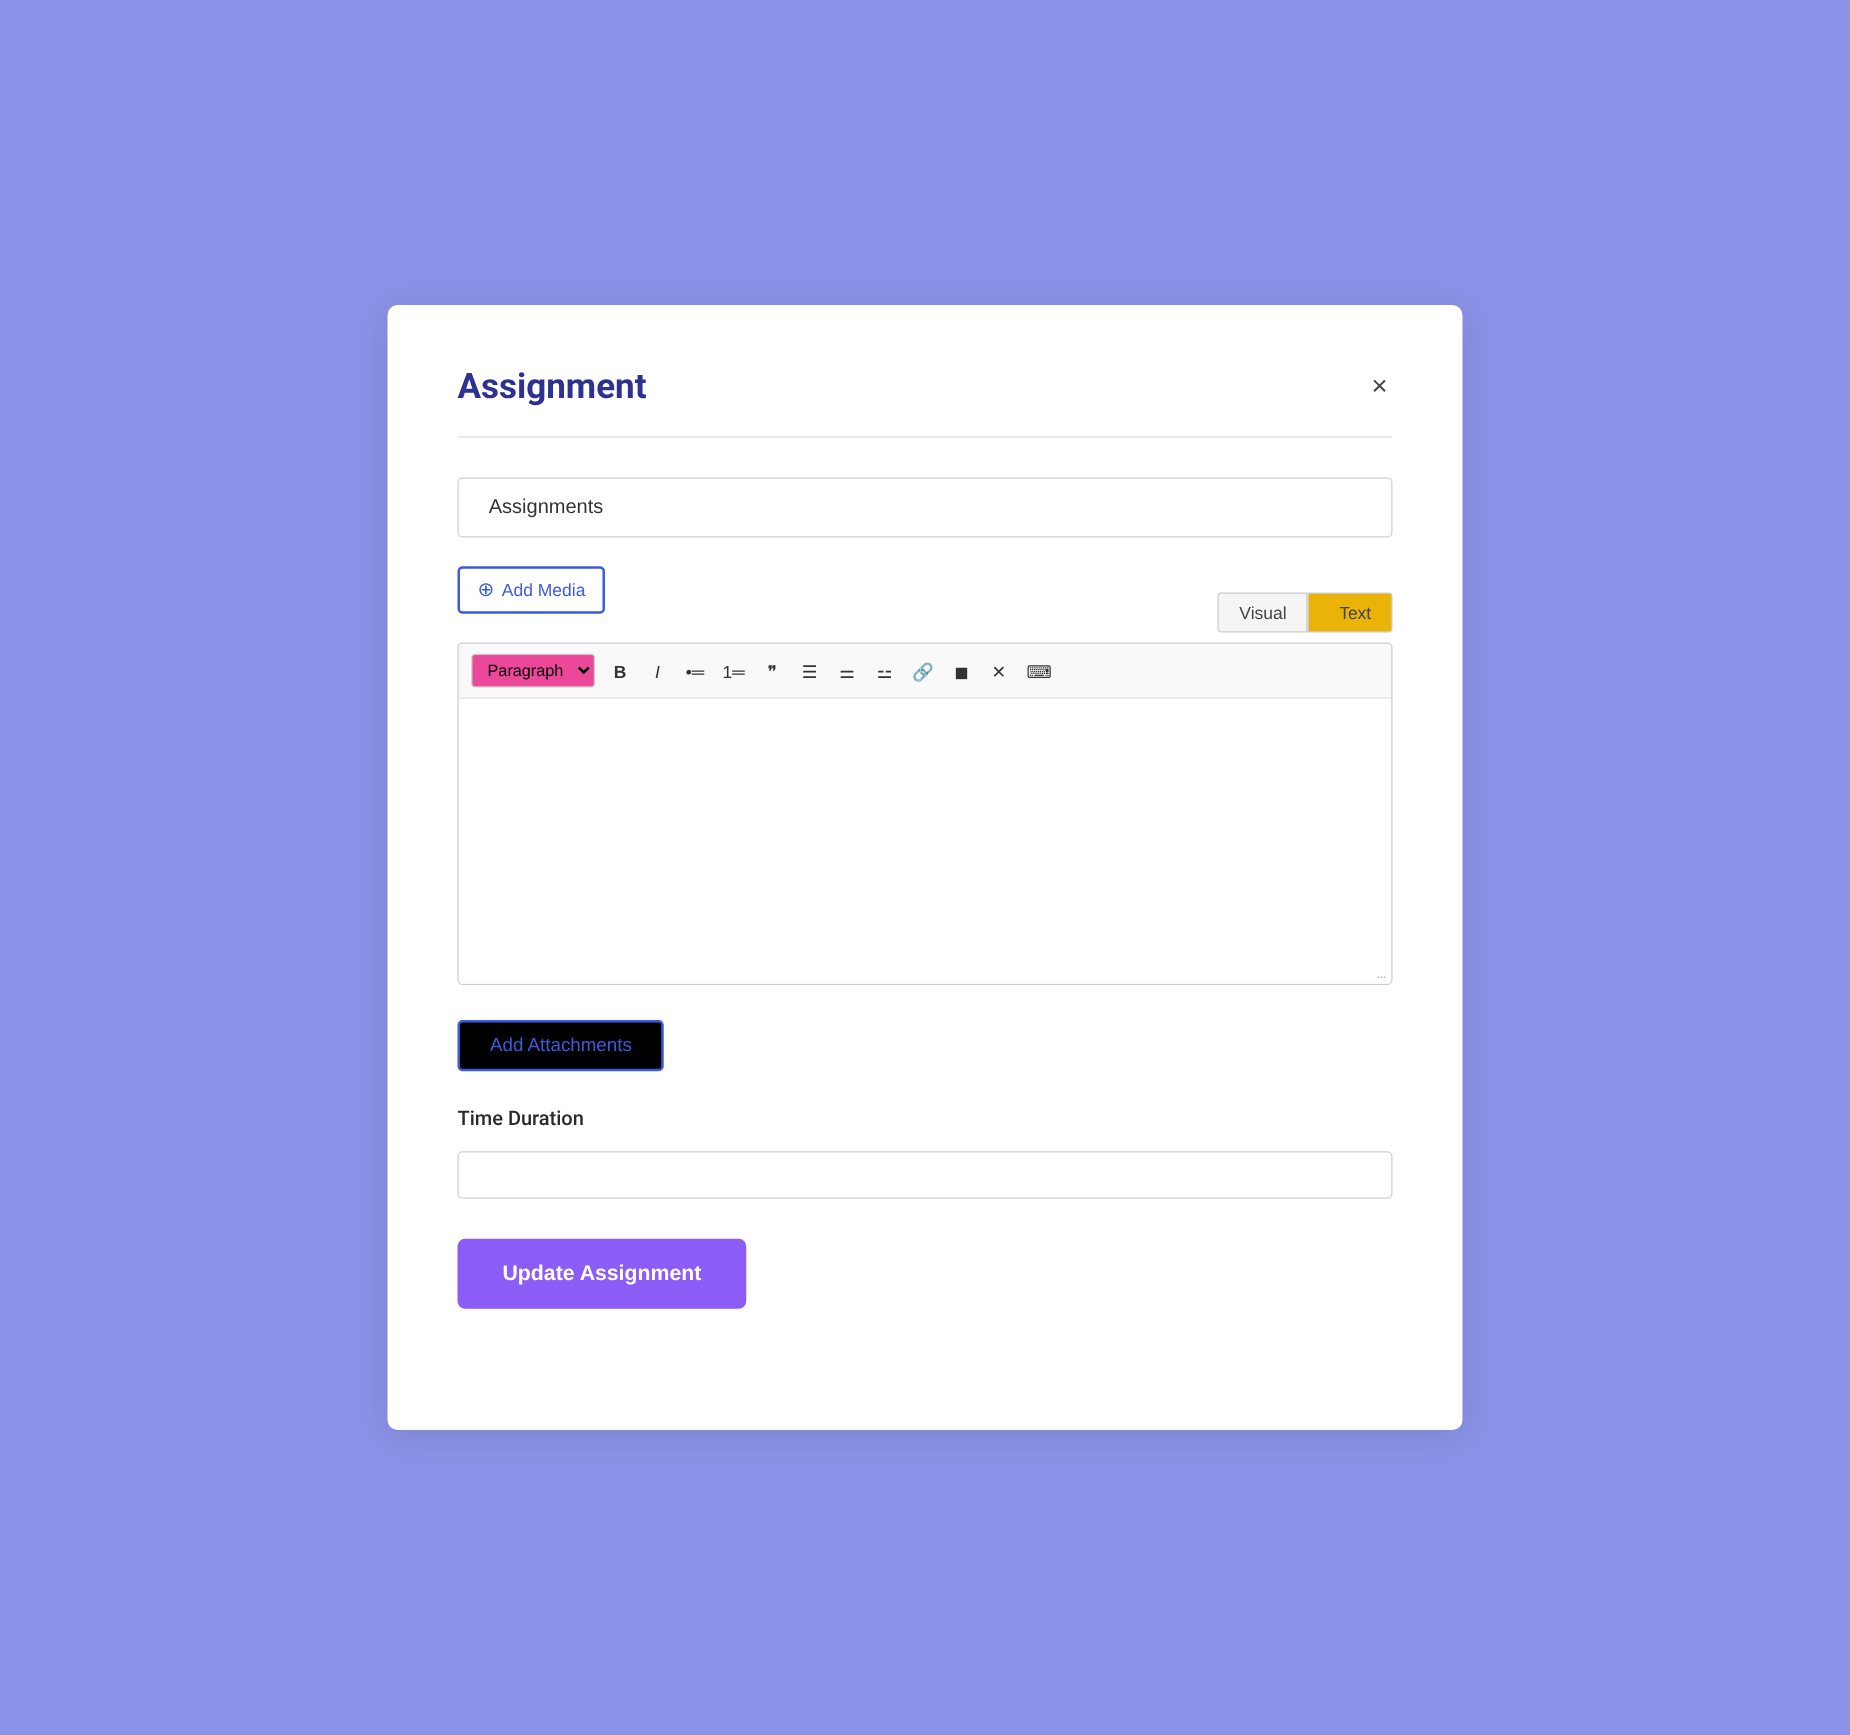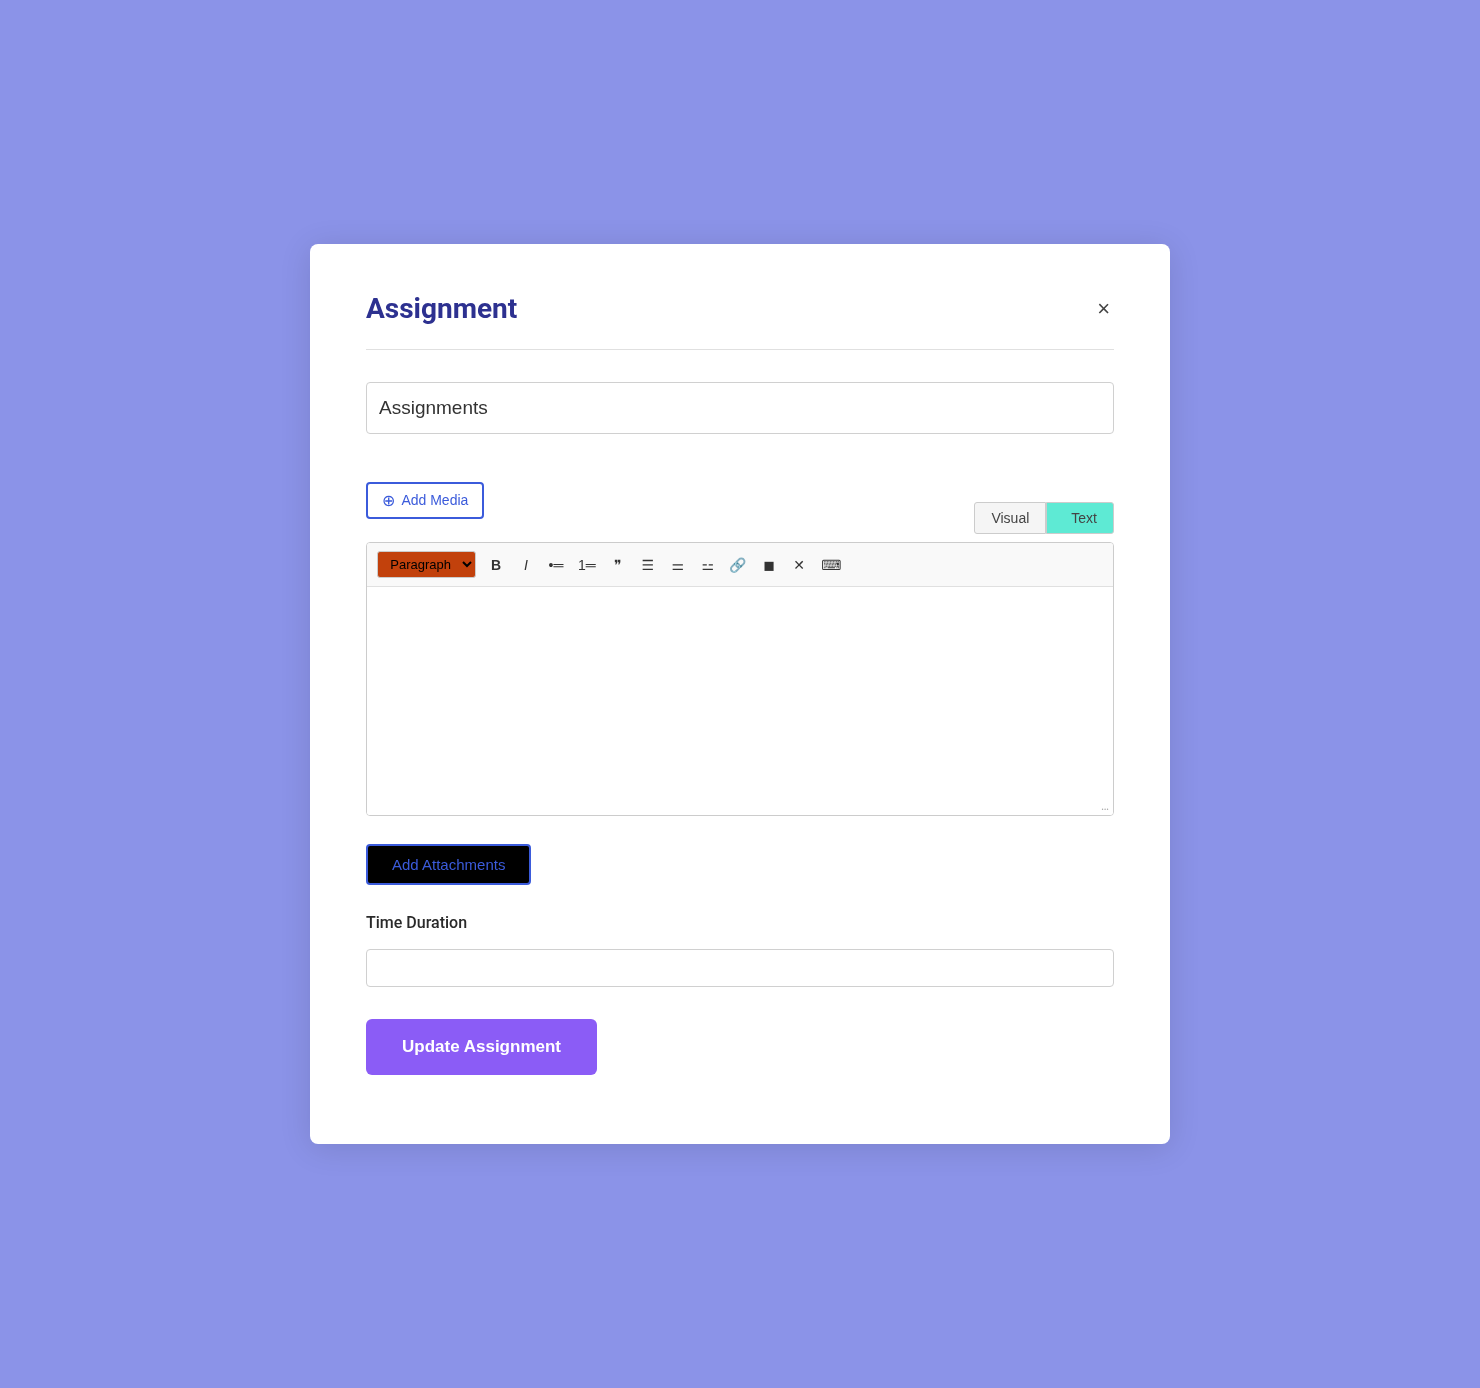--- a/index.html
+++ b/index.html
@@ -52,27 +52,27 @@
     }
 
     .divider {
       border: none;
       border-top: 1px solid #e0e0e0;
       margin-bottom: 32px;
     }
 
     .title-input {
       width: 100%;
-      padding: 14px 12px;
-      font-size: 19px;
+      padding: 14px 24px;
+      font-size: 16px;
       border: 1px solid #d0d0d0;
       border-radius: 4px;
       color: #333;
       outline: none;
-      margin-bottom: 32px;
+      margin-bottom: 8px;
     }
 
     .editor-toolbar-row {
       display: flex;
       align-items: center;
       justify-content: space-between;
       margin-bottom: 8px;
     }
 
     .add-media-btn {
@@ -110,21 +110,21 @@
 
     .view-tab:first-child {
       border-radius: 3px 0 0 3px;
     }
 
     .view-tab:last-child {
       border-radius: 0 3px 3px 0;
     }
 
     .view-tab.active {
-      background: #5eead4;
+      background: #eab308;
       border-color: #ccc;
       padding-left: 24px;
     }
 
     .editor-container {
       border: 1px solid #ccc;
       border-radius: 4px;
       overflow: hidden;
       margin-bottom: 28px;
     }
@@ -137,24 +137,23 @@
       background: #f9f9f9;
       border-bottom: 1px solid #e0e0e0;
       flex-wrap: wrap;
     }
 
     .toolbar-select {
       padding: 4px 8px;
       border: 1px solid #ccc;
       border-radius: 3px;
       font-size: 13px;
-      background: #c2410c;
+      background: #ec4899;
       cursor: pointer;
       margin-right: 4px;
-      text-align: right;
     }
 
     .toolbar-btn {
       background: none;
       border: none;
       cursor: pointer;
       padding: 4px 6px;
       font-size: 14px;
       color: #333;
       border-radius: 3px;

